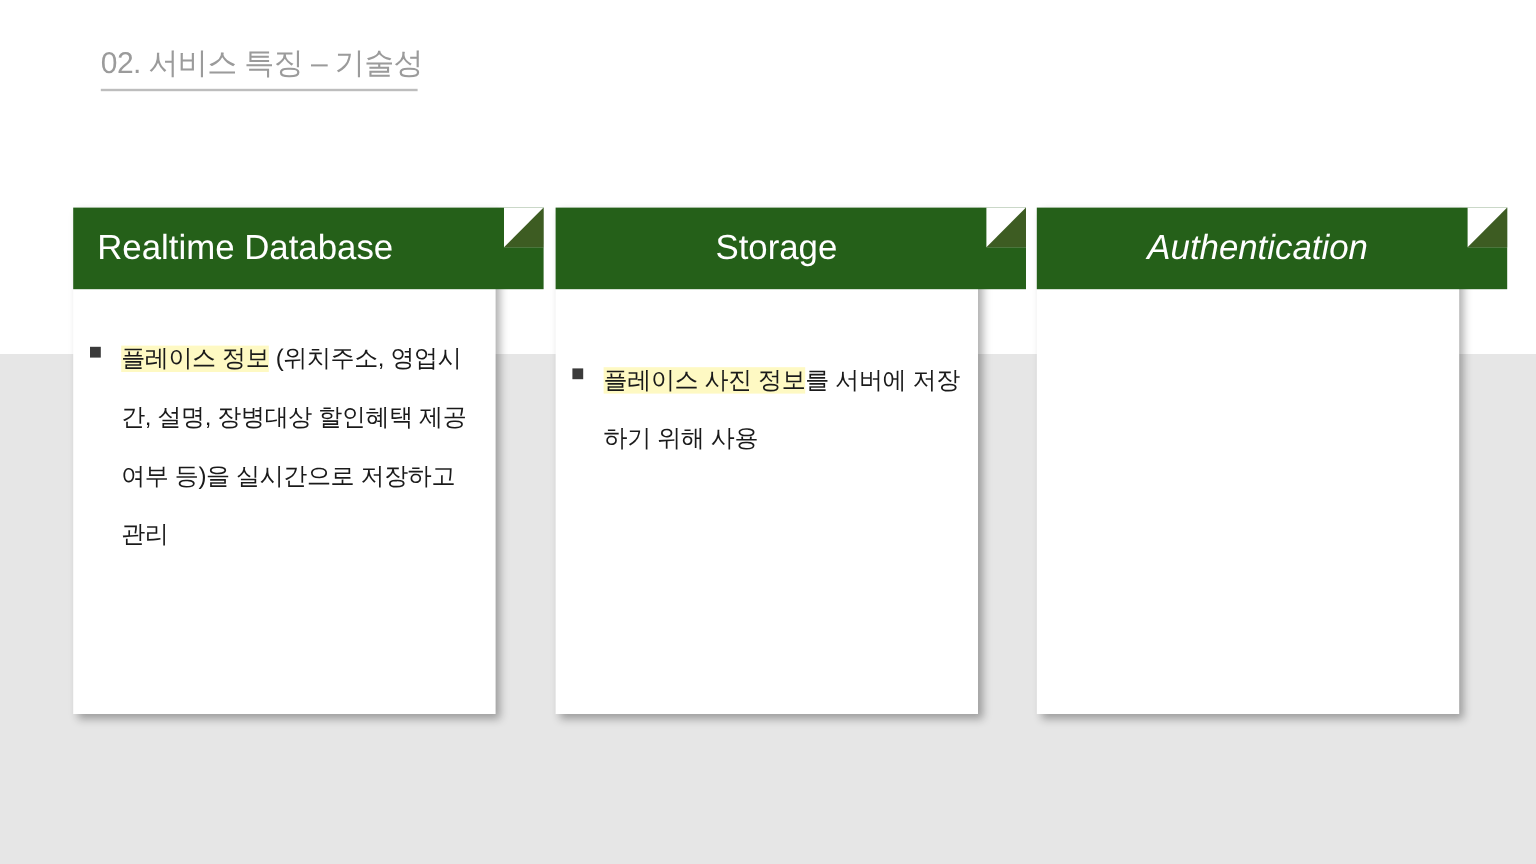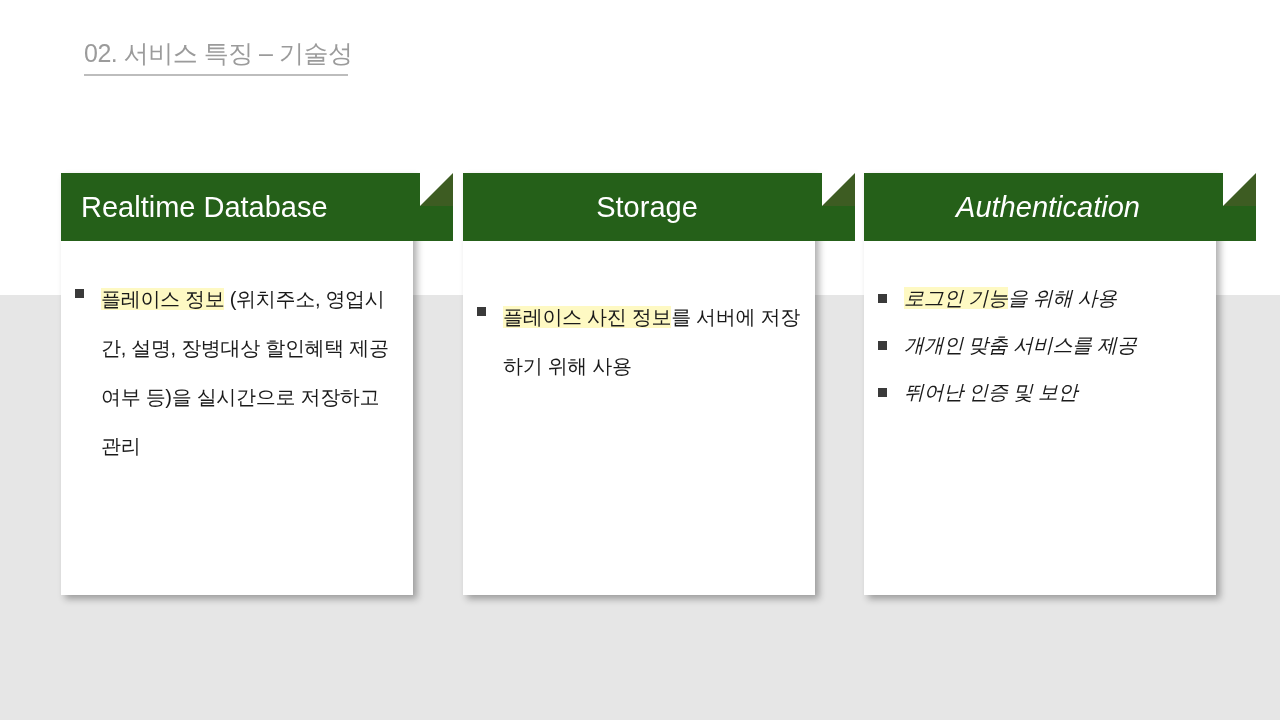--- a/index.html
+++ b/index.html
@@ -183,29 +183,15 @@
       </div>
     </div>
   </div>
 
   <div class="card c3">
     <div class="card-header align-center">
       <span class="card-header-title">Authentication</span>
       <span class="fold-notch"></span>
       <span class="fold-tri"></span>
     </div>
-    <div class="card-body">
-      <div class="bullet-row">
-        <span class="bullet-mark"></span>
-        <span class="bullet-text"><span class="hl">로그인 기능</span><span>을 위해 사용</span></span>
-      </div>
-      <div class="bullet-row">
-        <span class="bullet-mark"></span>
-        <span class="bullet-text">개개인 맞춤 서비스를 제공</span>
-      </div>
-      <div class="bullet-row">
-        <span class="bullet-mark"></span>
-        <span class="bullet-text">뛰어난 인증 및 보안</span>
-      </div>
-    </div>
   </div>
 
 </div>
 
 </body></html>

